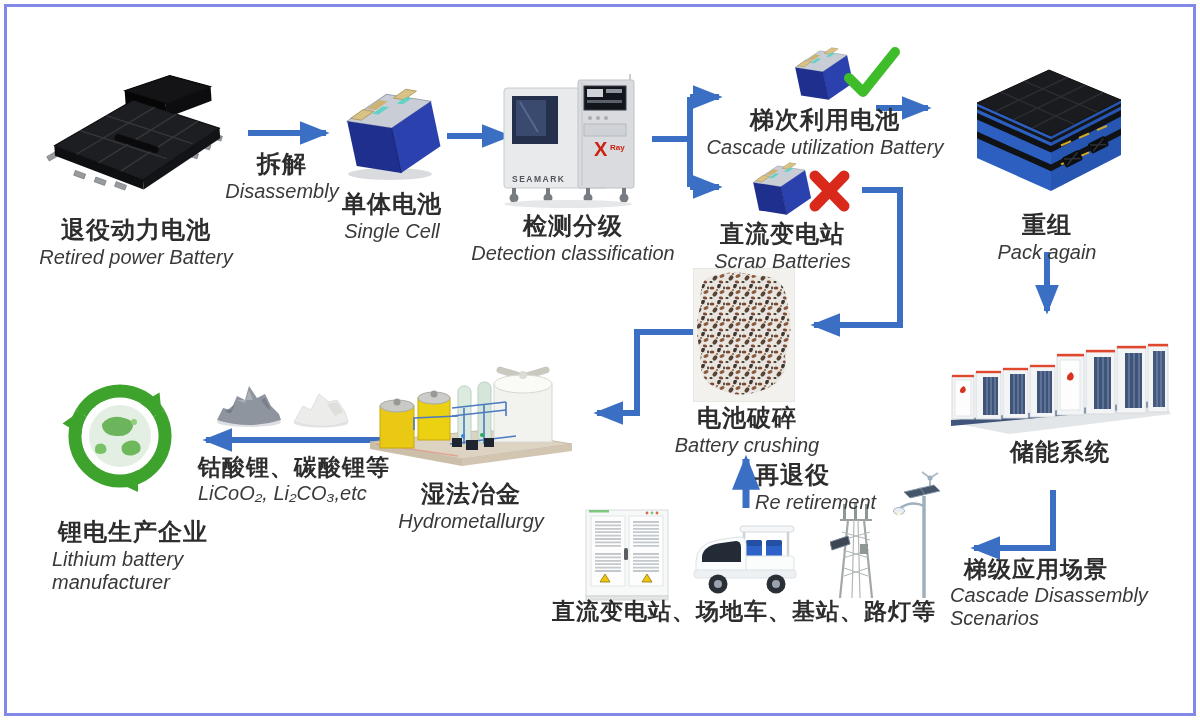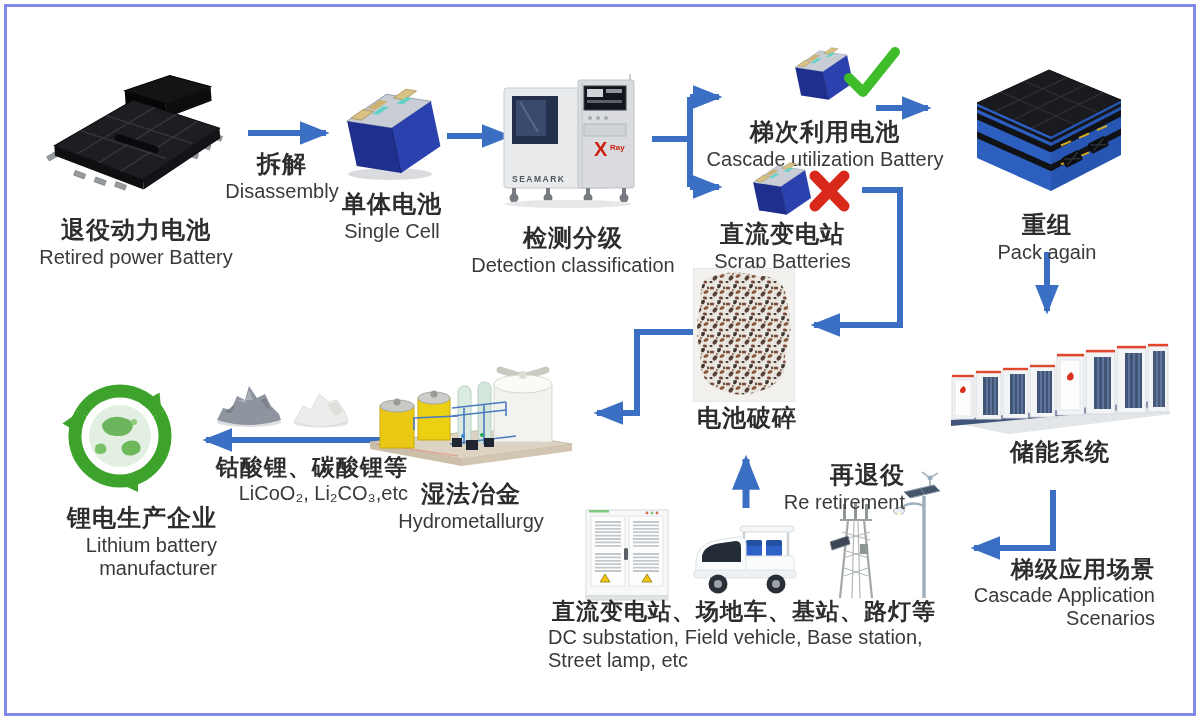--- a/index.html
+++ b/index.html
@@ -1,26 +1,26 @@
 <!DOCTYPE html>
 <html><head>
 <meta charset="utf-8">
 <style>
   html,body{margin:0;padding:0;width:1200px;height:720px;background:#fff;
     font-family:"Liberation Sans","DejaVu Sans",sans-serif;color:#303030;}
   #canvas{position:relative;width:1200px;height:720px;overflow:hidden;background:#fff;}
   .frame{position:absolute;inset:4px;border:3px solid #8289e8;pointer-events:none;}
   #arrows{position:absolute;left:0;top:0;z-index:1;pointer-events:none;}
   .node{position:absolute;z-index:2;text-align:center;}
-  .node.left{text-align:right;}
+  .node.left{text-align:left;}
   .zh{font-size:24px;font-weight:600;color:#2d2d2d;line-height:1.15;letter-spacing:1px;}
   .zh.s{font-size:23px;}
-  .en{font-size:20px;font-weight:400;color:#3a3a3a;line-height:1.15;margin-top:2px;letter-spacing:0;}
+  .en{font-size:20px;font-weight:400;color:#3a3a3a;line-height:1.15;margin-top:2px;letter-spacing:0;font-style:italic;}
   svg.art{display:block;margin:0 auto;}
-  .mt2{margin-top:14px}.mt4{margin-top:4px}.mt6{margin-top:18px}.mt8{margin-top:8px}.mt14{}
+  .mt2{margin-top:2px}.mt4{margin-top:4px}.mt6{margin-top:18px}.mt8{margin-top:8px}.mt14{margin-top:14px}
 </style>
 </head>
 <body>
 
 <div id="canvas">
 
   <svg id="arrows" width="1200" height="720">
     <defs>
       <marker id="mB" markerUnits="strokeWidth" markerWidth="5.2" markerHeight="4" viewBox="0 0 5.2 4" refX="4.4" refY="2" orient="auto">
         <path d="M0,0 L5,2 L0,4 Z" fill="#3a6fc4"></path>
@@ -255,21 +255,21 @@
           <rect x="199" y="7.8" width="20" height="2.6" fill="#e0472f" stroke="none"></rect>
         <rect x="204" y="15" width="12" height="56" fill="#46597d" stroke="none"></rect>
           <path d="M208,15v56M212,15v56" stroke="#7d92b8" stroke-width="1"></path>
       </g>
     </svg>
     <div class="zh mt4">储能系统</div>
   </div>
 
   <div class="node left" style="left:950px;top:556px;width:205px">
     <div class="zh s" style="padding-left:14px">梯级应用场景</div>
-    <div class="en">Cascade Application Scenarios</div>
+    <div class="en">Cascade Disassembly Scenarios</div>
   </div>
 
   <svg class="art" style="position:absolute;left:583px;top:502px;z-index:2" width="90" height="100" viewBox="0 0 90 100">
     <rect x="3" y="8" width="82" height="86" fill="#f7f8f8" stroke="#d7dadb"></rect>
     <rect x="6" y="8" width="20" height="2.5" fill="#7ec87e"></rect>
     <circle cx="64" cy="11" r="1.4" fill="#d86a4a"></circle>
       <circle cx="69" cy="11" r="1.4" fill="#7ec87e"></circle>
       <circle cx="74" cy="11" r="1.4" fill="#d86a4a"></circle>
     <rect x="8" y="14" width="34" height="70" fill="#fdfdfd" stroke="#e2e5e6"></rect>
     <rect x="46" y="14" width="34" height="70" fill="#fdfdfd" stroke="#e2e5e6"></rect>
@@ -322,34 +322,34 @@
     <polygon points="14,24 44,17 50,23 20,30" fill="#46566a" stroke="#8a98a8"></polygon>
     <path d="M30,19.5 L35,27" stroke="#8a98a8" stroke-width="0.8"></path>
     <line x1="34" y1="28" x2="34" y2="130" stroke="#9fb0bd" stroke-width="3.5"></line>
     <path d="M34,38 Q22,32 10,40" stroke="#9fb0bd" stroke-width="2.5" fill="none"></path>
     <ellipse cx="9" cy="43" rx="5.5" ry="3.5" fill="#e8eef4" stroke="#a8b4be"></ellipse>
     <circle cx="9" cy="46" r="2" fill="#f6f9dc"></circle>
   </svg>
 
   <div class="node" style="left:548px;top:598px;width:392px">
     <div class="zh s">直流变电站、场地车、基站、路灯等</div>
-    <div class="en" style="text-align:left">DC substation, Field vehicle, Base station, Street lamp, etc</div>
   </div>
 
   <div class="node left" style="left:755px;top:461px;width:150px">
     <div class="zh">再退役</div>
     <div class="en">Re retirement</div>
   </div>
 
   <svg class="art" style="position:absolute;left:693px;top:268px;z-index:2" width="102" height="134" viewBox="0 0 102 134">
     <rect x="0" y="0" width="102" height="134" fill="#f2f1ee" stroke="#e0ded9"></rect>
     <path d="M14,10 Q40,0 64,8 Q92,6 94,34 Q102,62 92,88 Q96,112 70,122 Q44,132 24,120 Q4,112 8,86 Q0,60 8,36 Q6,16 14,10 Z" fill="url(#crushp)"></path>
   </svg>
   <div class="node" style="left:658px;top:404px;width:178px">
     <div class="zh">电池破碎</div>
+    <div class="en">Battery crushing</div>
   </div>
 
   <div class="node" style="left:366px;top:356px;width:210px">
     <svg class="art" width="210" height="116" viewBox="0 0 210 116">
       <polygon points="4,86 120,74 206,88 96,103" fill="#ddd3c2" stroke="#c6bba7"></polygon>
       <polygon points="4,86 96,103 96,110 4,93" fill="#cbbfa9"></polygon>
       <polygon points="96,103 206,88 206,95 96,110" fill="#d2c6b2"></polygon>
       <path d="M10,88 L92,100" stroke="#e09a8a" stroke-width="1.5" opacity="0.8"></path>
       <path d="M134,14 L180,28 M180,14 L134,28" stroke="#c9c9c0" stroke-width="7" stroke-linecap="round"></path>
       <path d="M134,14 L180,28 M180,14 L134,28" stroke="#ececе4" stroke-width="4" stroke-linecap="round"></path>

